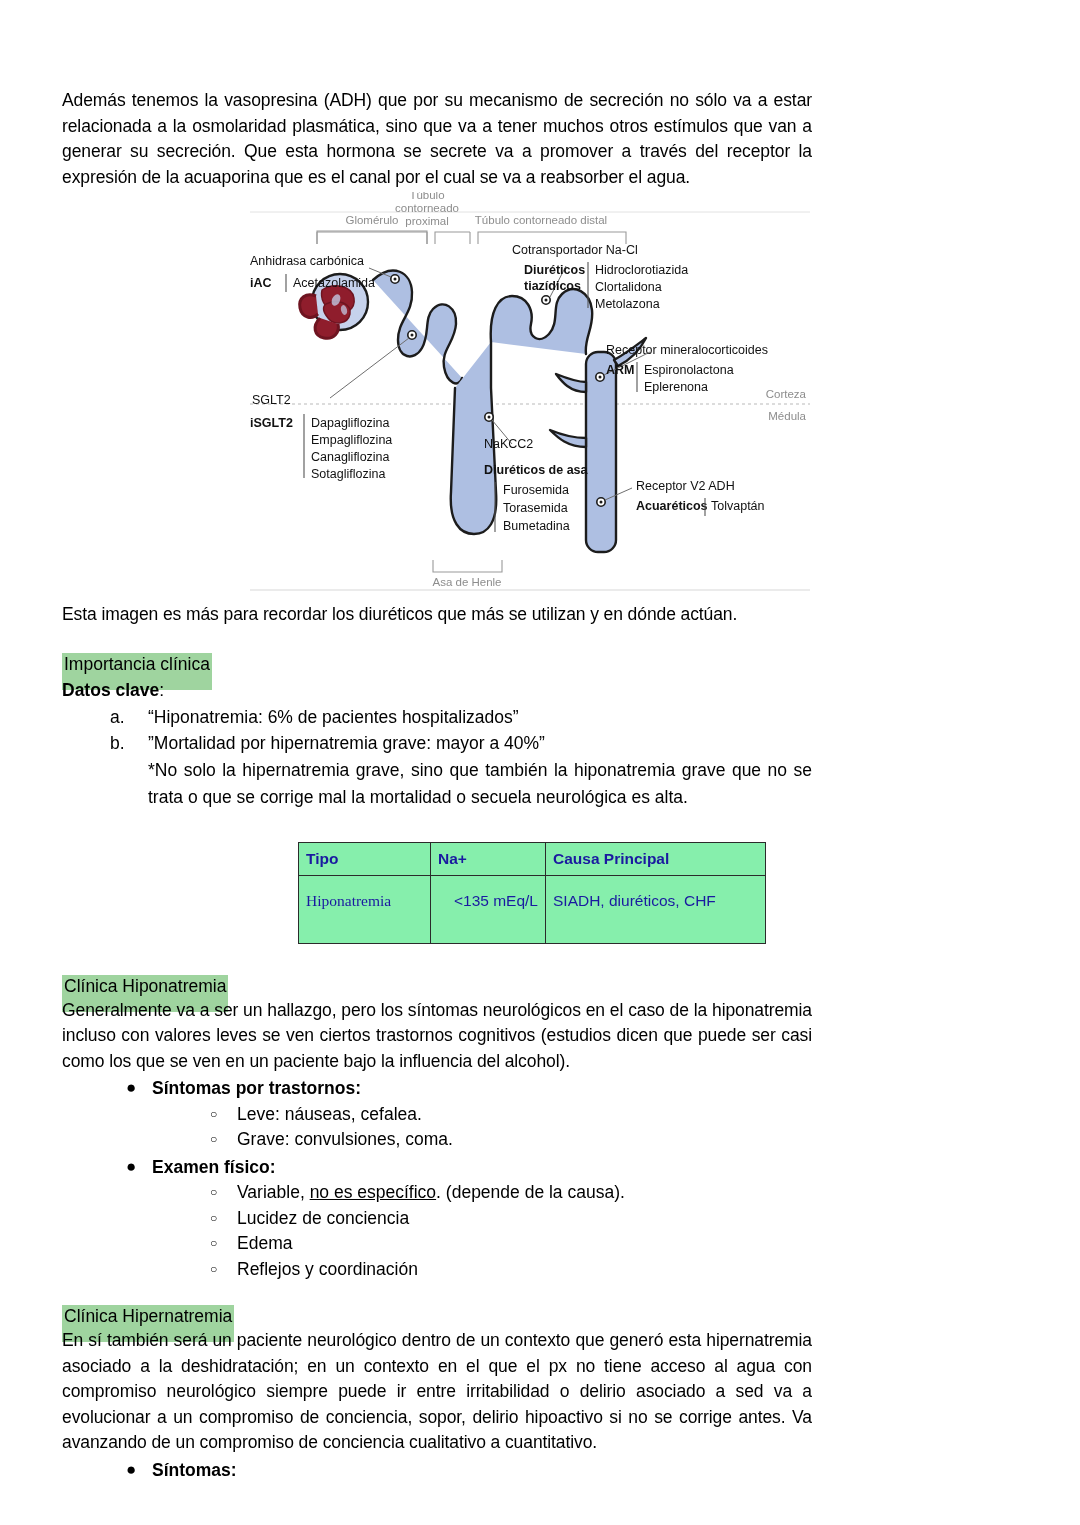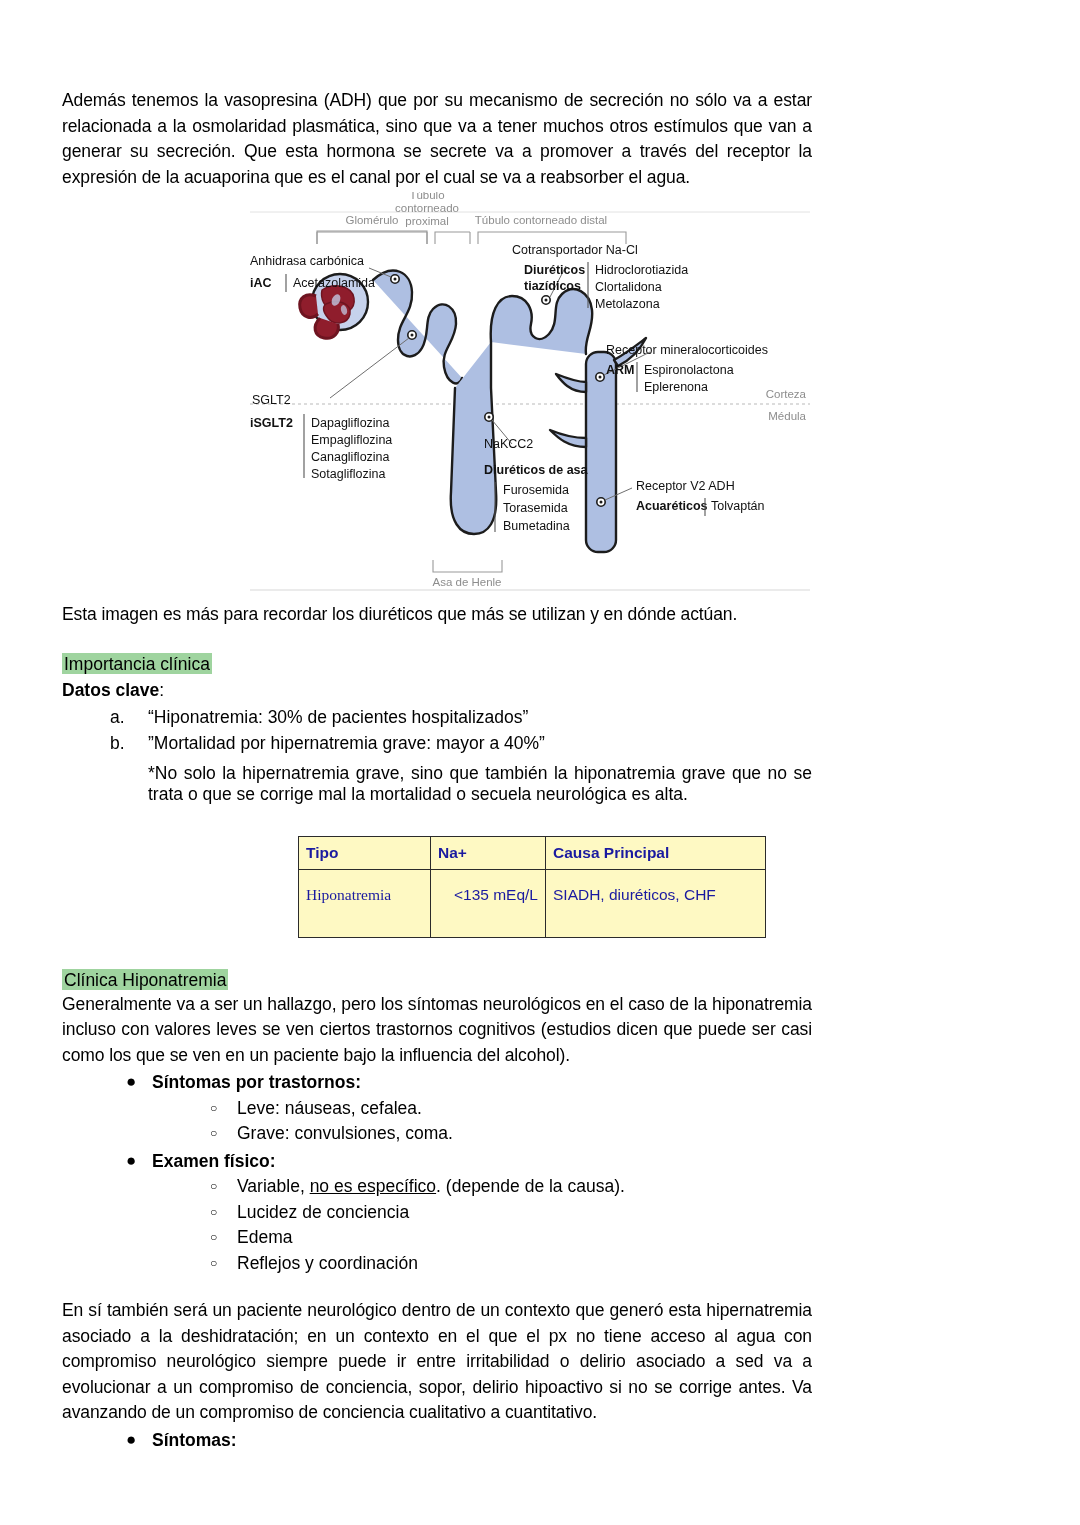--- a/index.html
+++ b/index.html
@@ -34,21 +34,21 @@
 
   
   .hl-heading {
     font-size: 17.5px;
     line-height: 24px;
     margin: 0;
     display: block;
   }
   .hl-heading > span {
     background: #9fd49f;
-    padding: 1px 2px 0 2px;
+    padding: 1px 2px 16px 2px;
     display: inline;
   }
 
   .bold-label {
     font-size: 17.5px;
     line-height: 25px;
     font-weight: bold;
     margin: 2px 0 0 0;
   }
   .bold-label .plain { font-weight: normal; }
@@ -66,23 +66,23 @@
     padding-left: 38px;
     margin-bottom: 1px;
   }
   ol.alpha > li > .marker {
     position: absolute;
     left: 0;
     top: 0;
   }
   .sub-note {
     font-size: 17.5px;
-    line-height: 21px;
+    line-height: 27px;
     text-align: justify;
-    margin-top: 6px;
+    margin-top: 0;
   }
 
   ul.lvl1 {
     list-style: none;
     margin: 0;
     padding: 0 0 0 60px;
   }
   ul.lvl1 > li.bullet1 {
     font-size: 17.5px;
     line-height: 25.5px;
@@ -119,21 +119,21 @@
   }
   .u { text-decoration: underline; }
 
   
   .table-wrap {
     margin: 8px 0 0 236px;
   }
   table.dis {
     border-collapse: collapse;
     width: 468px;
-    background: #fef9c3;
+    background: #86efac;
     font-size: 15.5px;
     color: #1a1aa0;
     font-family: "Liberation Sans", sans-serif;
   }
   table.dis th, table.dis td {
     border: 1px solid #2b2b2b;
     text-align: left;
     vertical-align: top;
     padding: 5px 7px 5px 7px;
     line-height: 22px;
@@ -314,21 +314,21 @@
 
   <div class="spacer-md"></div>
 
   <div class="hl-heading"><span>Importancia clínica</span></div>
 
   <p class="bold-label"><span>Datos clave</span><span class="plain">:</span></p>
 
   <ol class="alpha">
     <li>
       <span class="marker">a.</span>
-      <span>“Hiponatremia: 30% de pacientes hospitalizados”</span>
+      <span>“Hiponatremia: 6% de pacientes hospitalizados”</span>
     </li>
     <li>
       <span class="marker">b.</span>
       <span>”Mortalidad por hipernatremia grave: mayor a 40%”</span>
       <div class="sub-note">*No solo la hipernatremia grave, sino que también la hiponatremia grave que no se trata o que se corrige mal la mortalidad o secuela neurológica es alta.</div>
     </li>
   </ol>
 
   <div class="spacer-md"></div>
 
@@ -391,20 +391,21 @@
         <li>
           <span class="circ">○</span>
           <span>Reflejos y coordinación</span>
         </li>
       </ul>
     </li>
   </ul>
 
   <div class="spacer-md"></div>
 
+  <div class="hl-heading"><span>Clínica Hipernatremia</span></div>
   <p class="para">En sí también será un paciente neurológico dentro de un contexto que generó esta hipernatremia asociado a la deshidratación; en un contexto en el que el px no tiene acceso al agua con compromiso neurológico siempre puede ir entre irritabilidad o delirio asociado a sed va a evolucionar a un compromiso de conciencia, sopor, delirio hipoactivo si no se corrige antes. Va avanzando de un compromiso de conciencia cualitativo a cuantitativo.</p>
 
   <ul class="lvl1">
     <li class="bullet1">
       <span class="dot">●</span>
       <span>Síntomas:</span>
     </li>
   </ul>
 
 </div>

